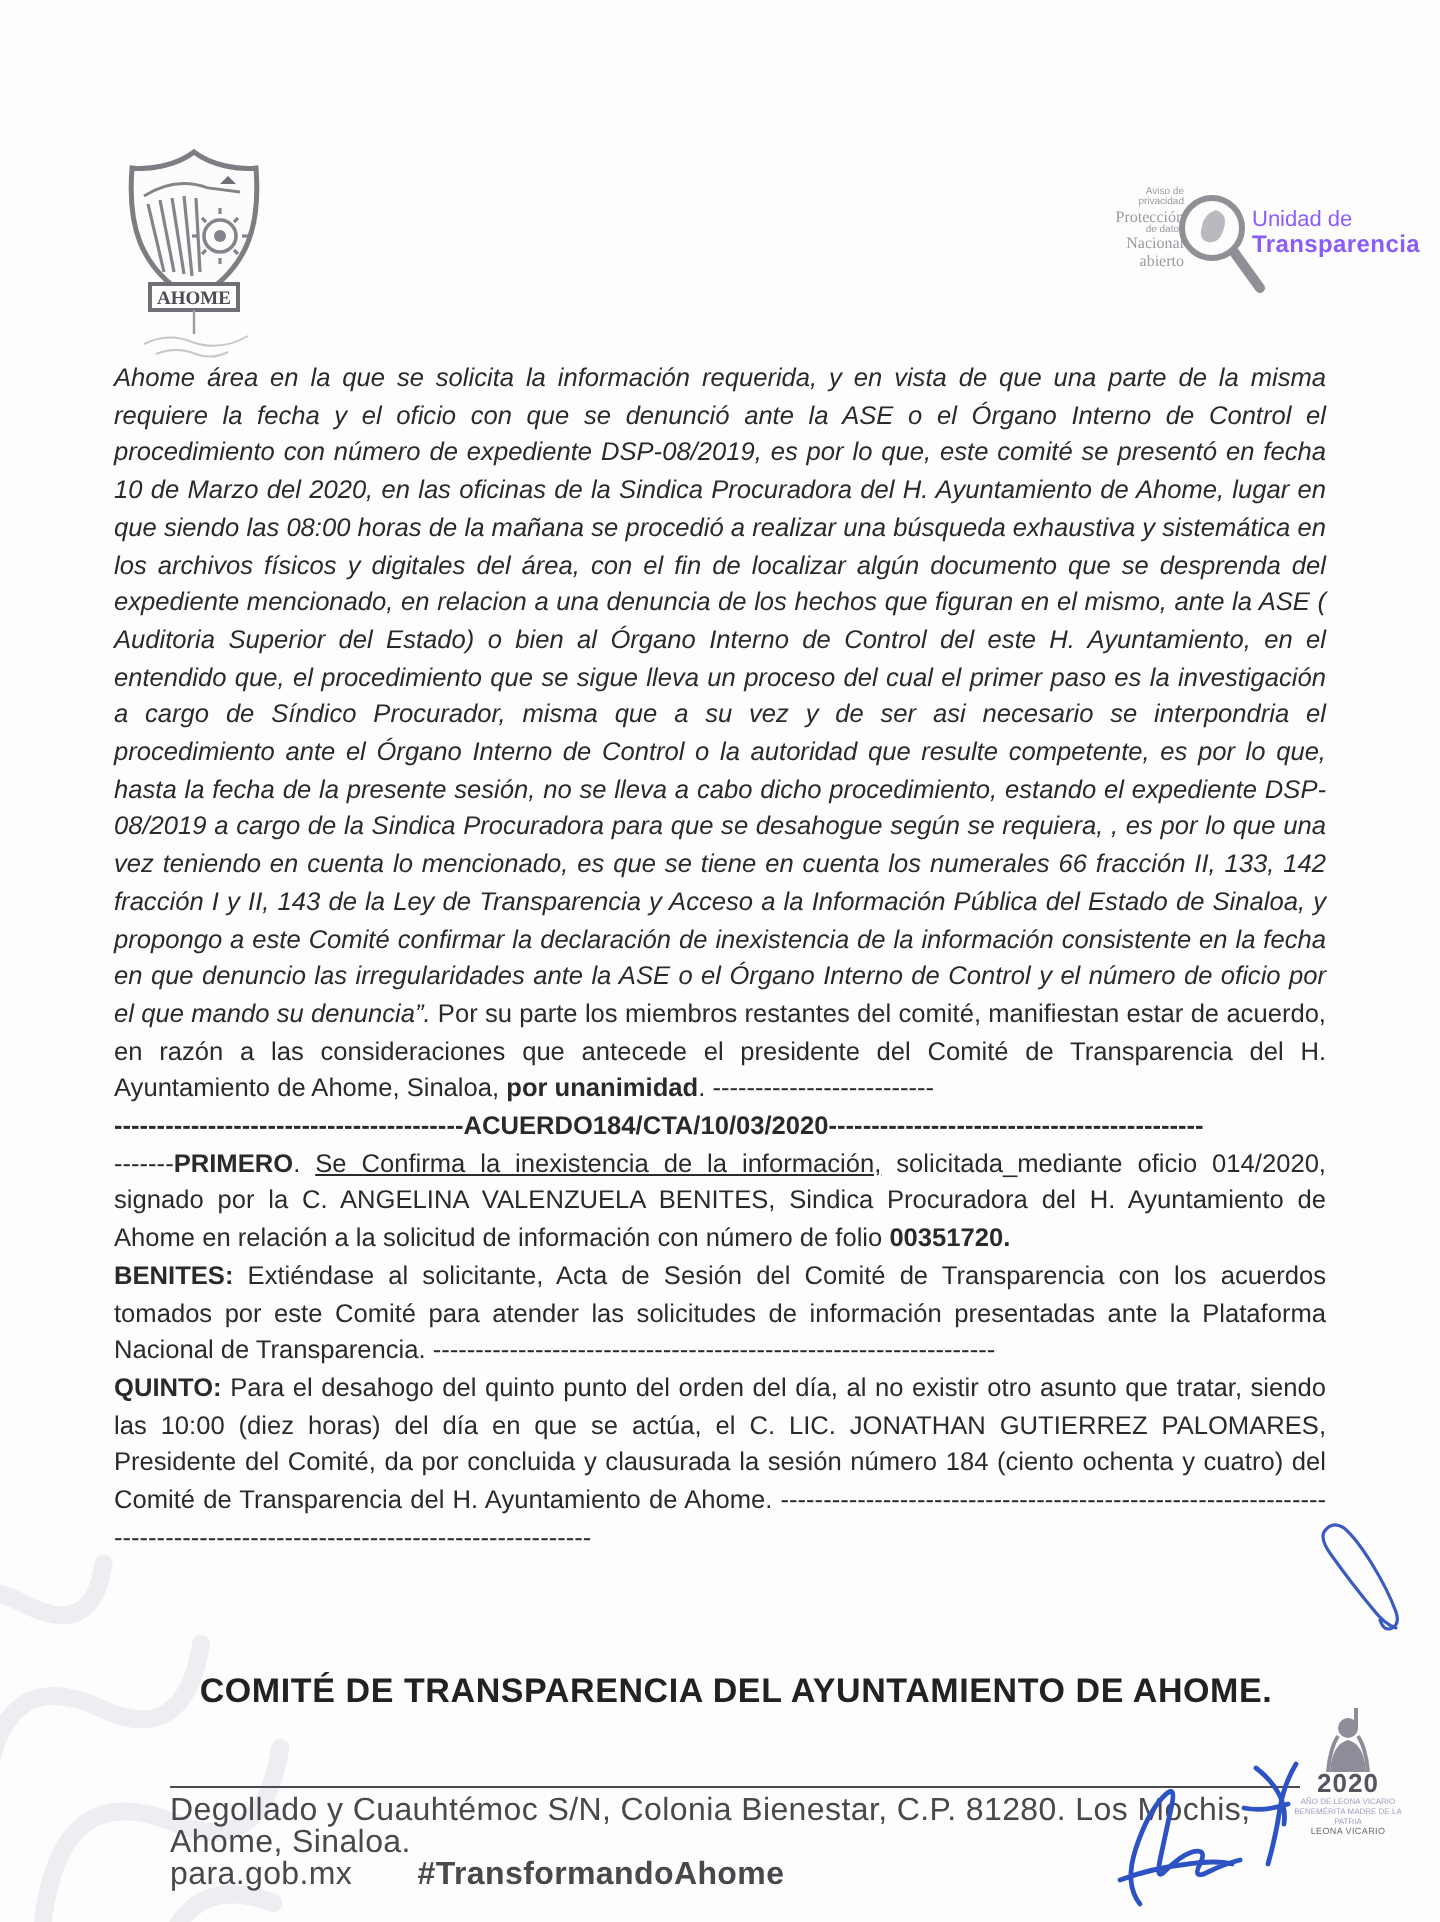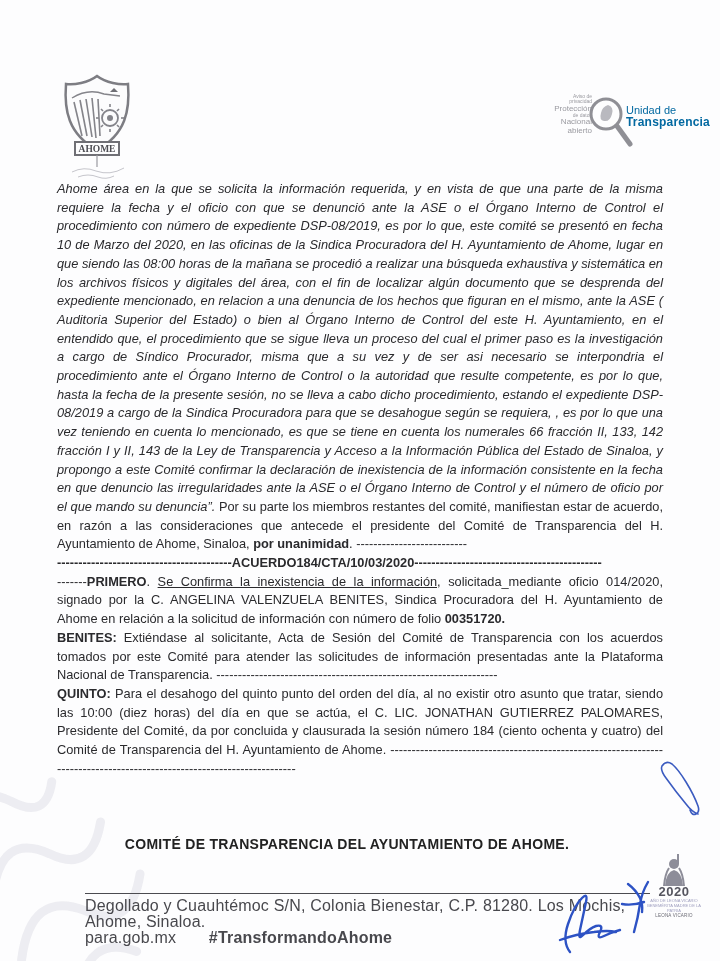--- a/index.html
+++ b/index.html
@@ -10,39 +10,39 @@
     background:#fdfdfe;
     overflow:hidden;
     font-family:"Liberation Sans", sans-serif;
     color:#2e2e31;
   }
   
   .shield-wrap{position:absolute;left:58px;top:72px;width:78px;height:108px;}
   .transparency-logo{position:absolute;left:540px;top:92px;width:170px;height:62px;}
   .tl-smalltext{position:absolute;right:118px;top:2px;text-align:right;color:#9a9aa0;line-height:1.05;}
   .tl-tiny{font-size:5px;}
-  .tl-small{font-size:8px;}
-  .tl-title{position:absolute;left:86px;top:12px;color:#0369a1;line-height:1.1;}
+  .tl-small{font-size:8px;font-family:Liberation Serif, serif;}
+  .tl-title{position:absolute;left:86px;top:12px;color:#8b5cf6;line-height:1.1;}
   .tl-title .l1{font-size:11px;}
   .tl-title .l2{font-size:12px;font-weight:bold;letter-spacing:.2px;}
   .magnifier{position:absolute;left:44px;top:2px;}
   
   .doc-body{
     position:absolute;left:57px;top:180px;width:606px;
     font-size:12.8px;line-height:18.7px;
     text-align:justify;
     color:#2a2a2d;
   }
   .para{margin:0;}
   .para span.b{font-weight:bold;}
   .para span.i{font-style:italic;}
   .para span.u{text-decoration:underline;}
   .doc-heading{
-    position:absolute;left:44px;top:836px;width:606px;
-    text-align:center;font-weight:bold;font-size:14px;
+    position:absolute;left:65px;top:836px;width:606px;
+    text-align:center;font-weight:bold;font-size:17px;
     letter-spacing:.3px;color:#222;
   }
   
   .footer-rule{position:absolute;left:85px;top:893px;width:565px;height:1px;background:#4b4b50;}
   .footer-text{position:absolute;left:85px;top:898px;width:560px;color:#48484d;font-size:16px;letter-spacing:.2px;line-height:16px;}
   .footer-line2 .hash{margin-left:28px;font-weight:bold;}
   .stamp{position:absolute;left:643px;top:852px;width:62px;text-align:center;color:#63636e;}
   .stamp .figure{display:block;margin:0 auto;}
   .stamp .year{font-size:13px;font-weight:bold;letter-spacing:.5px;color:#55555f;line-height:12px;}
   .stamp .tiny{font-size:4px;color:#a0a0c0;line-height:5px;}

